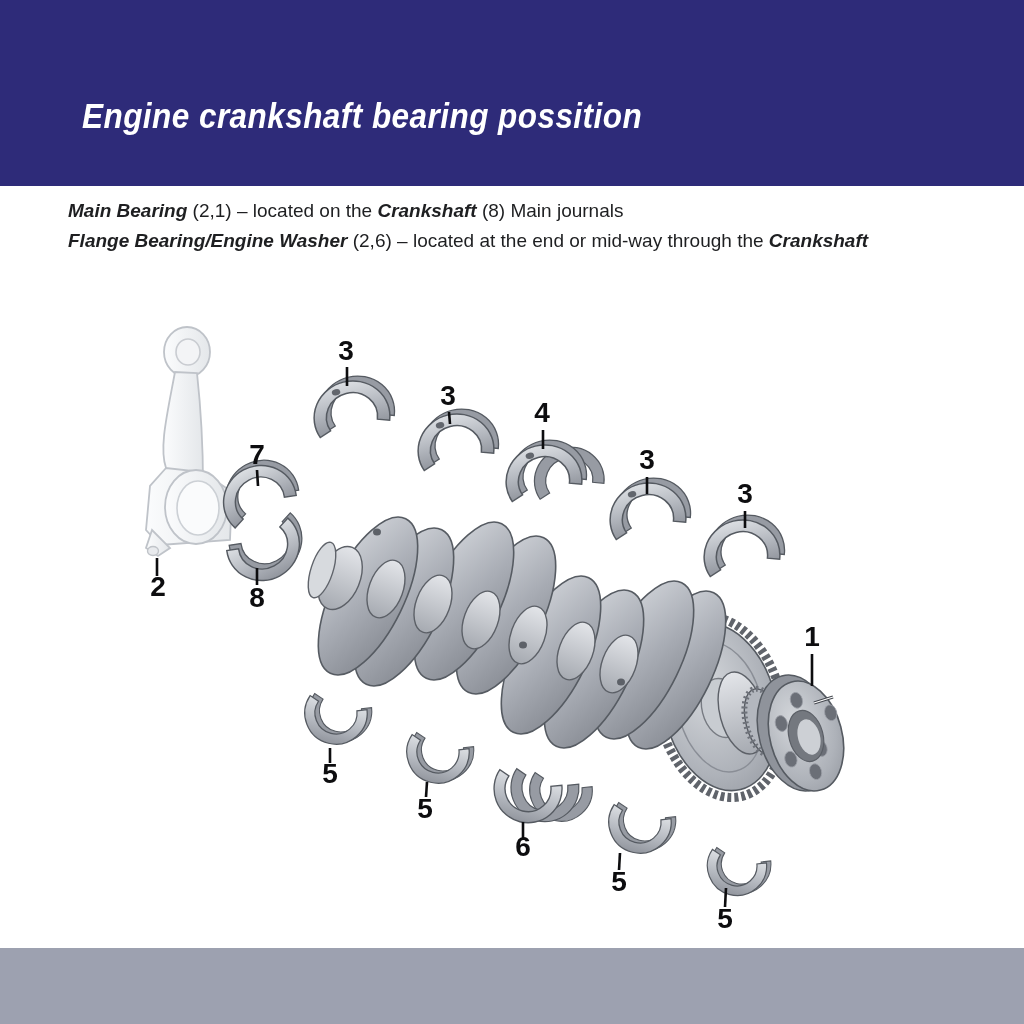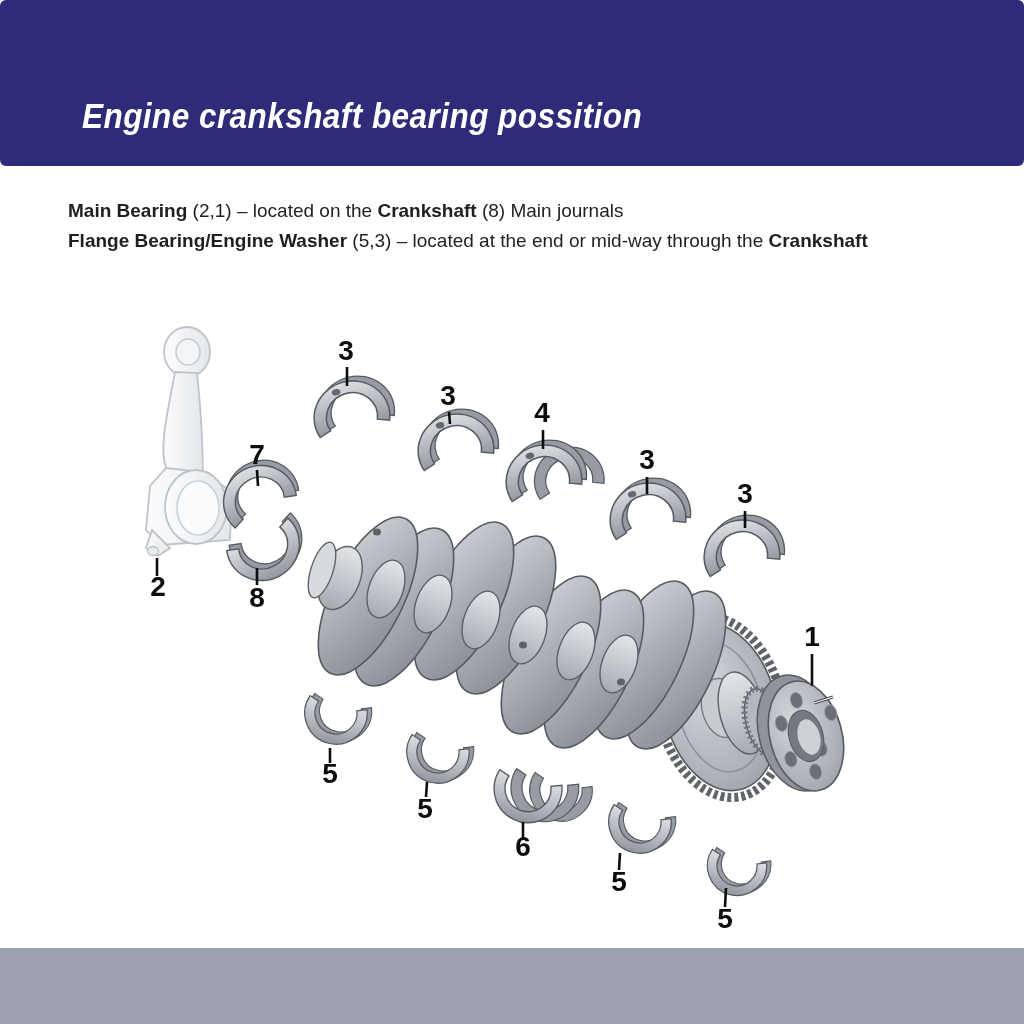--- a/index.html
+++ b/index.html
@@ -1,36 +1,35 @@
 <!DOCTYPE html>
 <html><head>
 <meta charset="utf-8">
 <style>
   html,body{margin:0;padding:0;}
   body{
     width:1024px;height:1024px;position:relative;background:#ffffff;
     font-family:"Liberation Sans",sans-serif;overflow:hidden;
   }
   .header{
-    position:absolute;left:0;top:0;width:1024px;height:166px;
+    position:absolute;left:0;top:0;width:1024px;height:186px;
     background:#2e2b79;
-    border-radius:6px;
   }
   .header .title{
     position:absolute;left:82px;top:96px;
     color:#ffffff;font-size:35px;font-weight:800;font-style:italic;
     white-space:nowrap;display:inline-block;transform:scaleX(.9);
     transform-origin:left center;letter-spacing:.5px;
   }
   .desc{
     position:absolute;left:68px;top:196px;width:950px;
     color:#1e1f21;font-size:19px;line-height:30px;
   }
   .desc p{margin:0;white-space:nowrap;}
-  .desc .b{font-weight:700;}
+  .desc .b{font-weight:700;font-style:italic;}
   .footer{
     position:absolute;left:0;top:948px;width:1024px;height:76px;
     background:#9da1b0;
   }
   .diagram{position:absolute;left:0;top:0;}
   .co{font:700 28px "Liberation Sans",sans-serif;fill:#0d0d0f;text-anchor:middle;}
   .ld{stroke:#0d0d0f;stroke-width:2.6;}
   .shell{fill:url(#gShell);stroke:#555a61;stroke-width:1.6;}
   .shellB{fill:#979ba3;stroke:#555a61;stroke-width:1.4;}
   .web{fill:url(#gWeb);stroke:#565b62;stroke-width:1.6;}
@@ -39,21 +38,21 @@
 </style>
 </head>
 <body>
 
 <div class="header">
   <span class="title">Engine crankshaft bearing possition</span>
 </div>
 
 <div class="desc">
   <p><span class="b">Main Bearing</span><span> (2,1) – located on the </span><span class="b">Crankshaft</span><span> (8) Main journals</span></p>
-  <p><span class="b">Flange Bearing/Engine Washer</span><span> (5,3) – located at the end or mid-way through the </span><span class="b">Crankshaft</span></p>
+  <p><span class="b">Flange Bearing/Engine Washer</span><span> (2,6) – located at the end or mid-way through the </span><span class="b">Crankshaft</span></p>
 </div>
 
 <svg class="diagram" width="1024" height="1024" viewBox="0 0 1024 1024">
   <defs>
     <linearGradient id="gShell" x1="0" y1="0" x2="0" y2="1">
       <stop offset="0" stop-color="#dcdfe3"></stop>
         <stop offset=".55" stop-color="#b4b8bf"></stop>
         <stop offset="1" stop-color="#92969e"></stop>
     </linearGradient>
     <linearGradient id="gWeb" x1="0" y1="0" x2="1" y2="1">

